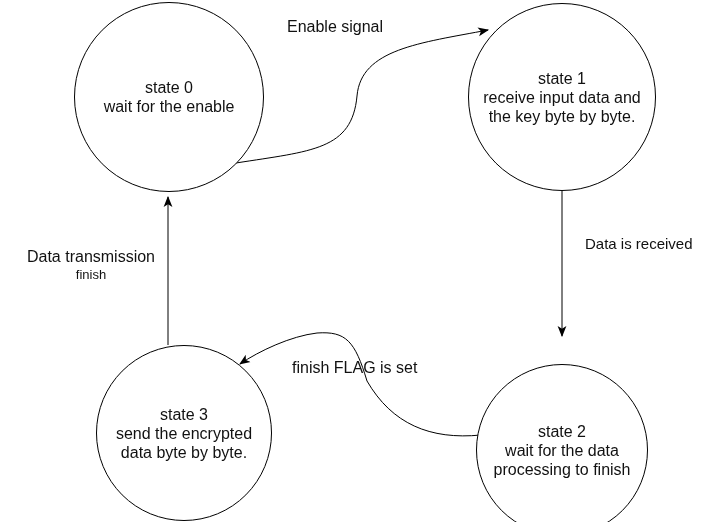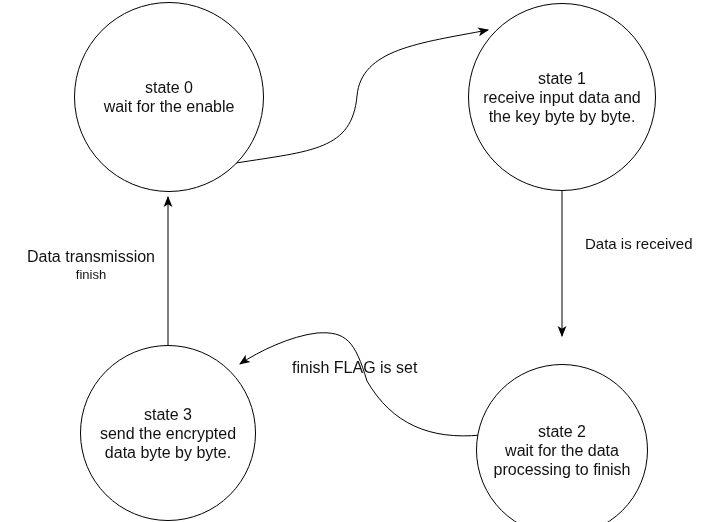--- a/index.html
+++ b/index.html
@@ -27,21 +27,21 @@
     justify-content: center;
     text-align: center;
     font-size: 16px;
     line-height: 19px;
     color: #111111;
   }
   .state div { white-space: nowrap; }
   #state0 { left: 74px;  top: 2px;   width: 190px; height: 190px; }
   #state1 { left: 468px; top: 3px;   width: 188px; height: 188px; }
   #state2 { left: 476px; top: 364px; width: 172px; height: 172px; align-items: center; }
-  #state3 { left: 80px;  top: 345px; width: 176px; height: 176px; }
+  #state3 { left: 96px;  top: 345px; width: 176px; height: 176px; }
   .edge-label {
     position: absolute;
     font-size: 16px;
     line-height: 19px;
     white-space: nowrap;
     color: #111111;
   }
   #label-enable    { left: 287px; top: 17px; }
   #label-received  { left: 585px; top: 236px; font-size: 15px; line-height: 15px; }
   #label-finishflag{ left: 292px; top: 358px; }
@@ -81,20 +81,21 @@
     <div>wait for the data</div>
     <div>processing to finish</div>
   </div>
 
   <div class="state" id="state3">
     <div>state 3</div>
     <div>send the encrypted</div>
     <div>data byte by byte.</div>
   </div>
 
+  <div class="edge-label" id="label-enable">Enable signal</div>
 
   <div class="edge-label" id="label-received">Data is received</div>
 
   <div class="edge-label" id="label-finishflag">finish FLAG is set</div>
 
   <div class="edge-label" id="label-transmission">
     <div class="line1">Data transmission</div>
     <div class="line2">finish</div>
   </div>
 

